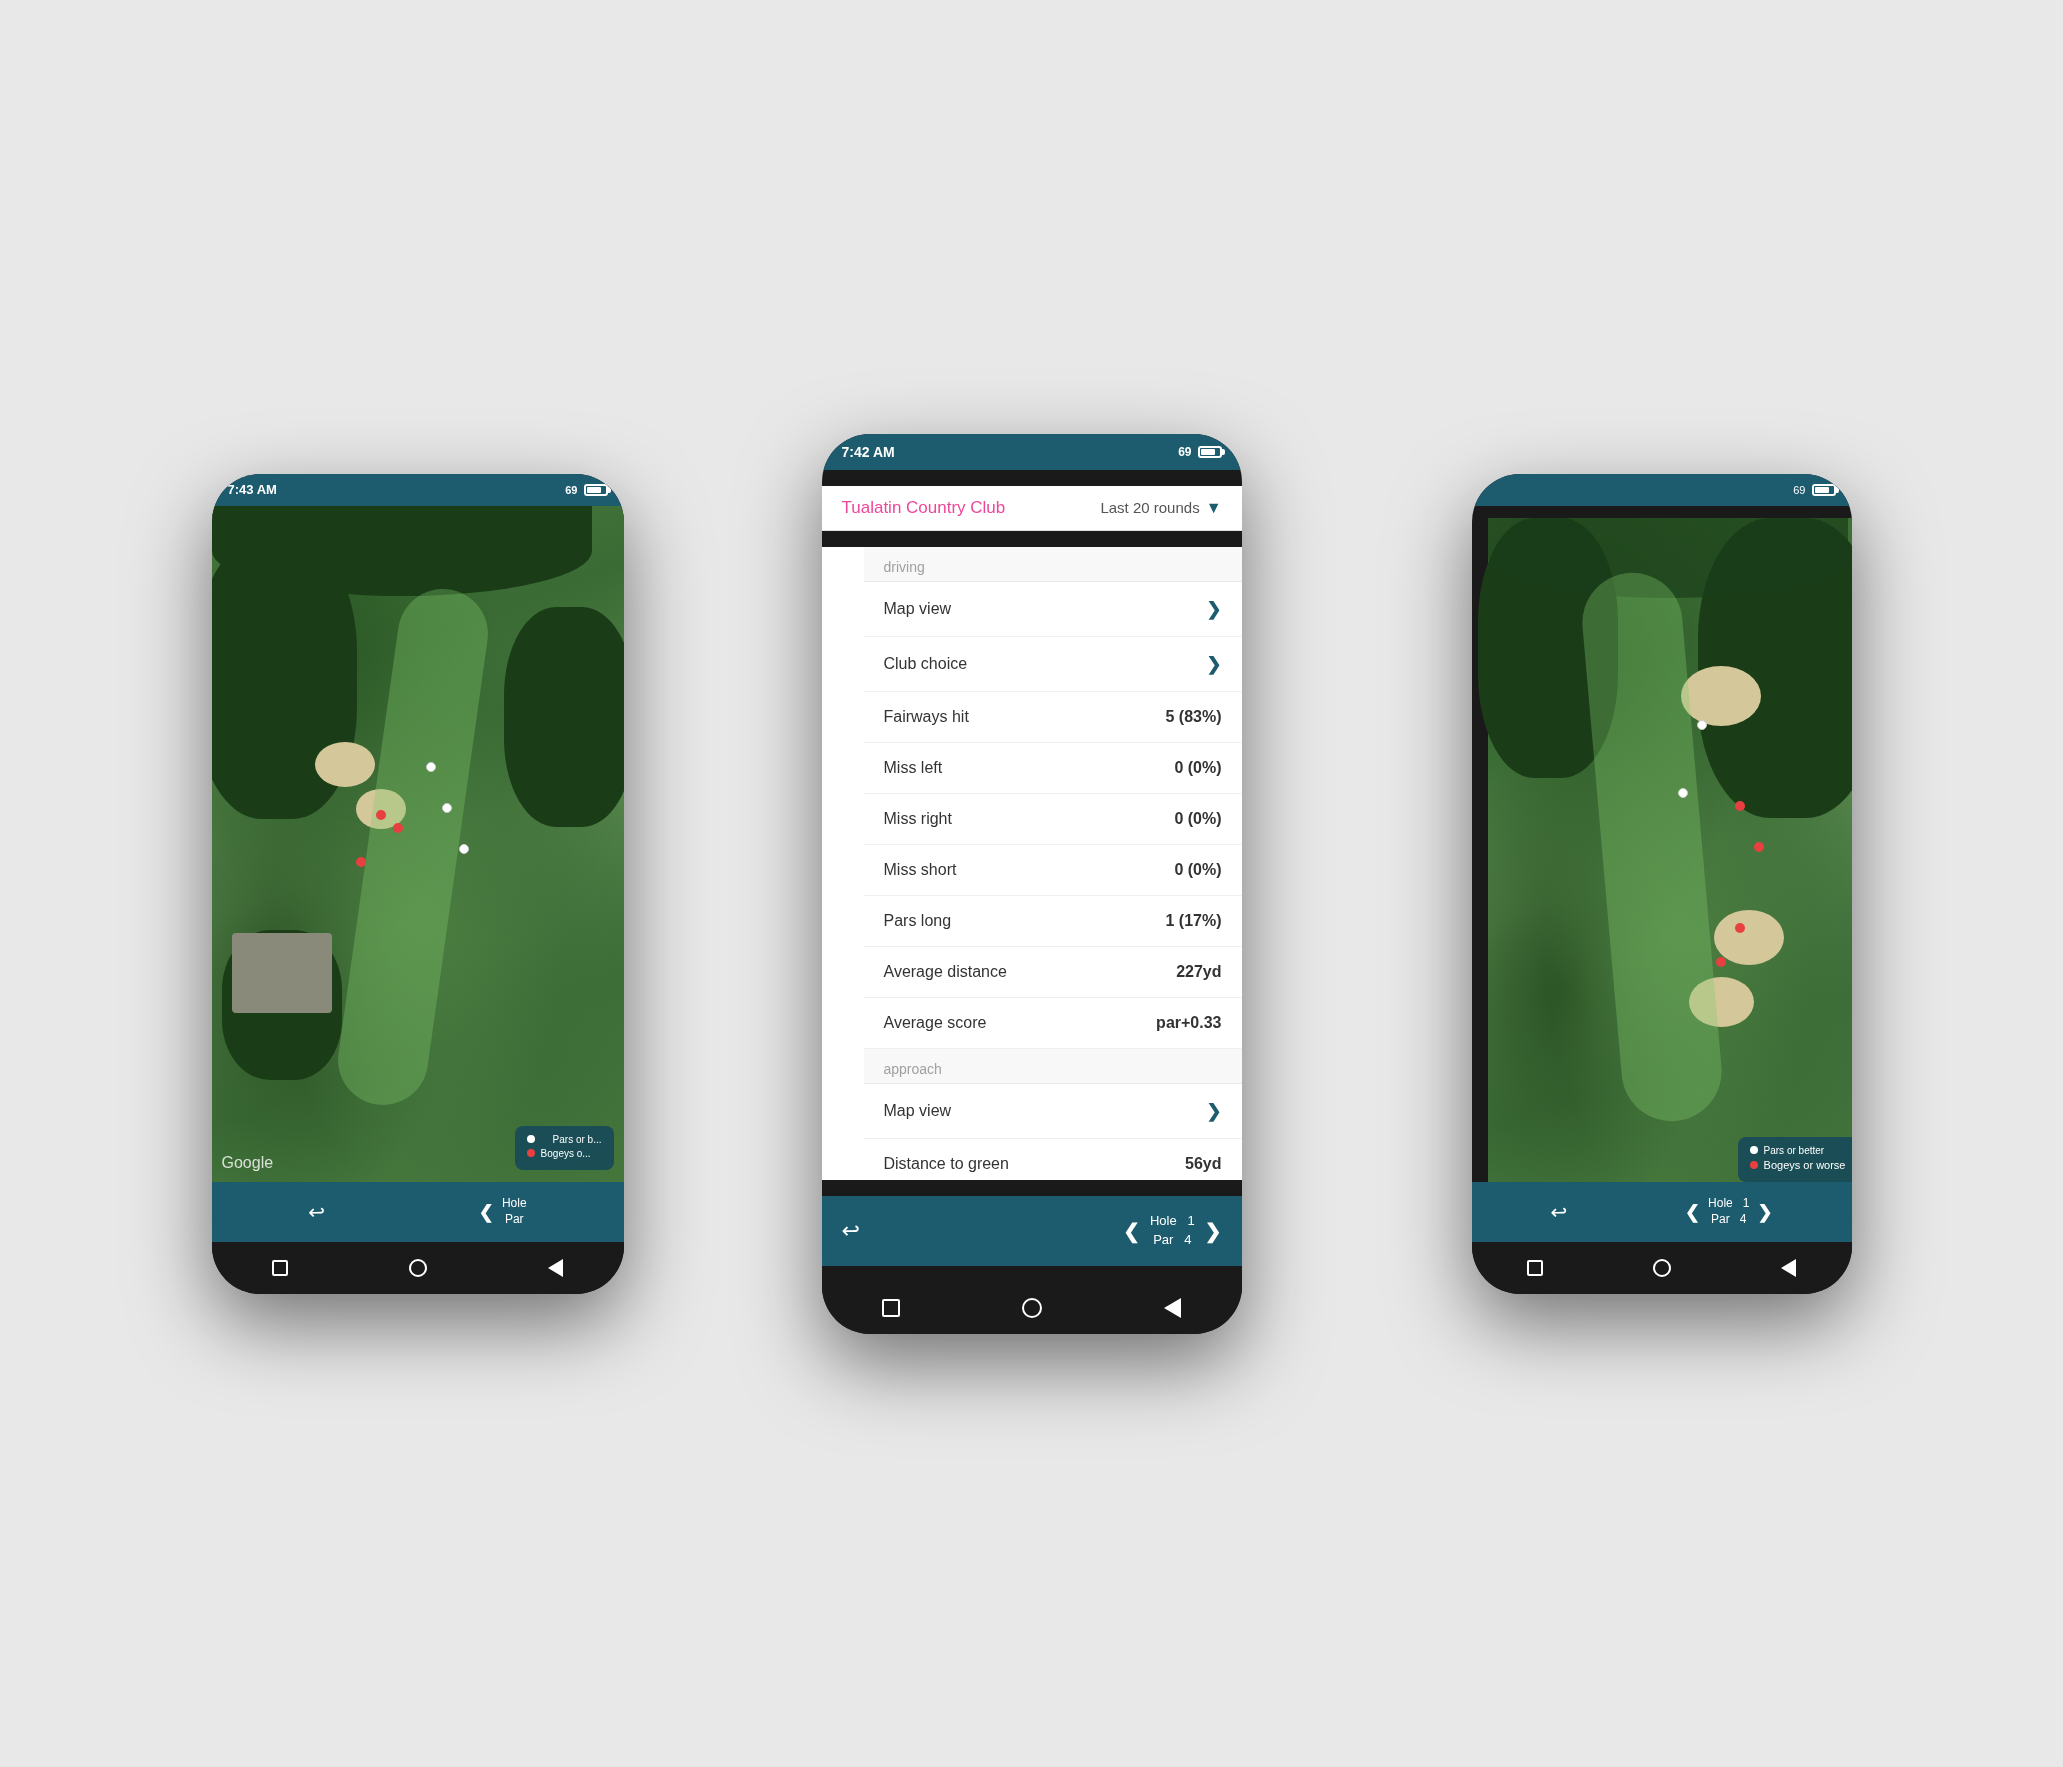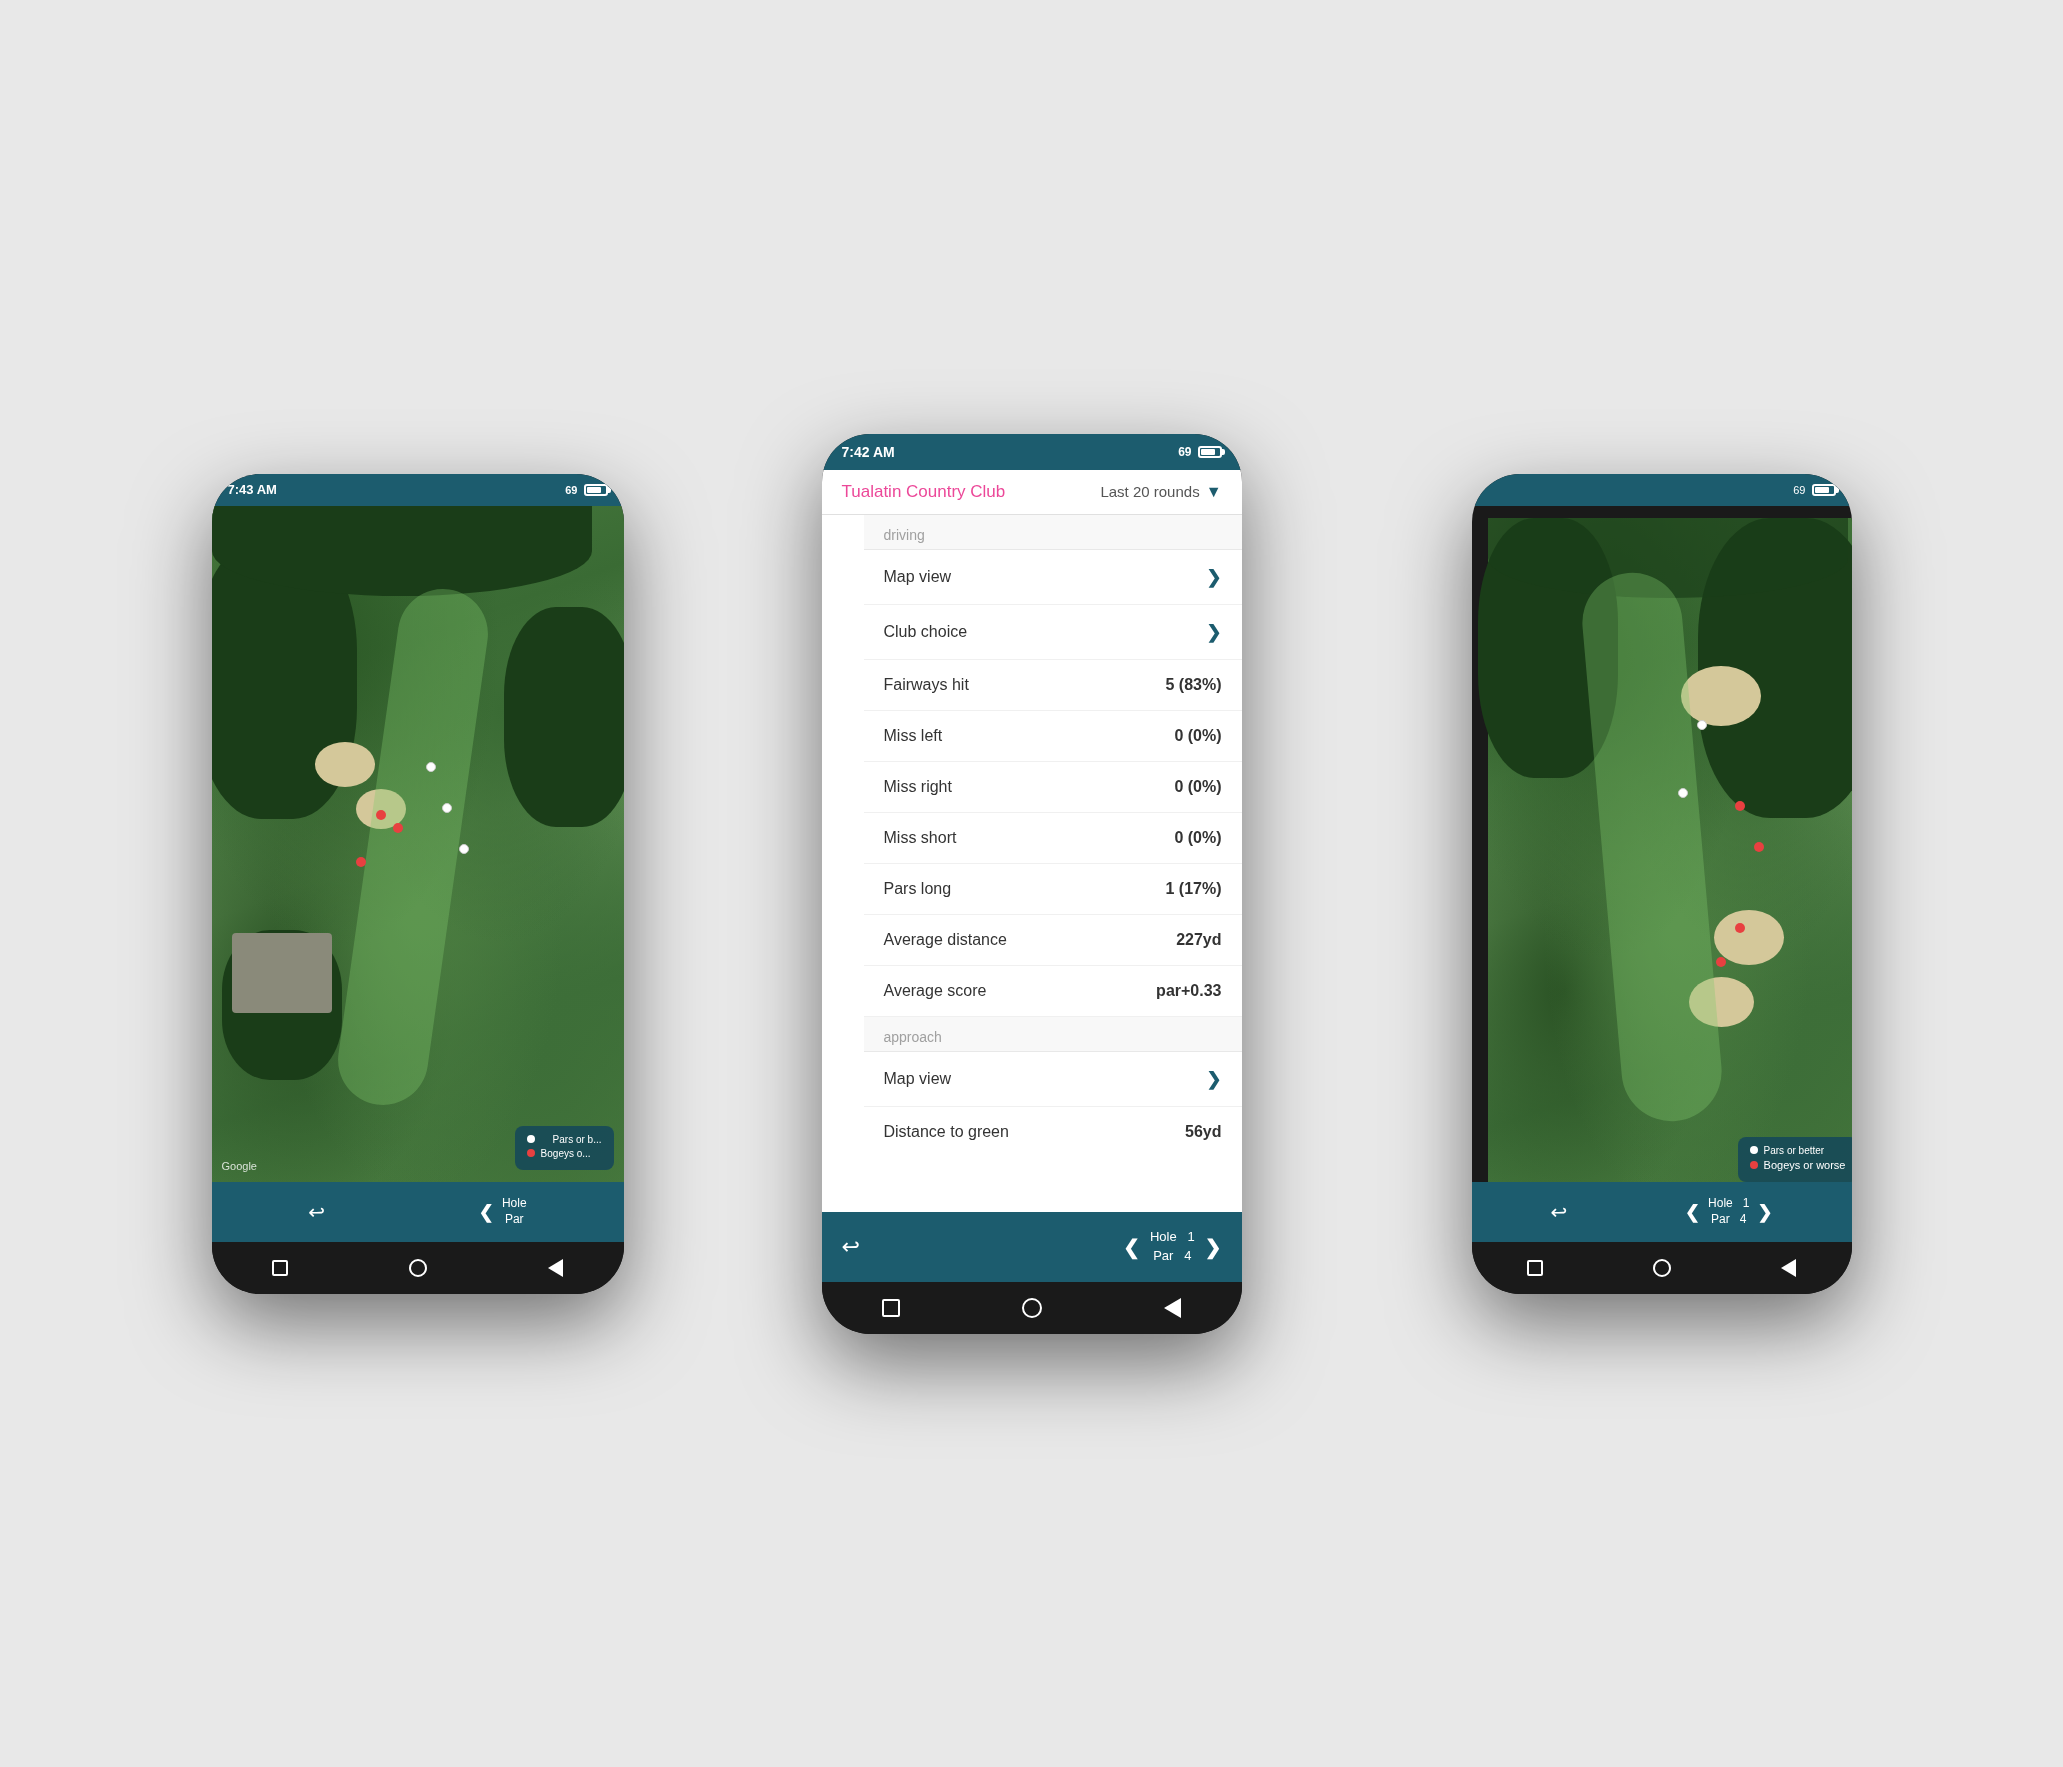--- a/index.html
+++ b/index.html
@@ -96,20 +96,21 @@
     }
 
     
     .phone-center {
       width: 420px;
       height: 900px;
       z-index: 10;
       left: 50%;
       top: 50%;
       transform: translate(-50%, -50%);
+      gap: 16px;
     }
 
     
     .phone-left {
       width: 412px;
       height: 820px;
       z-index: 5;
       left: 80px;
       top: 50%;
       transform: translateY(-50%);
@@ -175,21 +176,21 @@
       width: 8px;
       height: 8px;
       border-radius: 50%;
     }
 
     .google-label {
       position: absolute;
       bottom: 10px;
       left: 10px;
       color: white;
-      font-size: 11px;
+      font-size: 16px;
       opacity: 0.8;
     }
 
     
     .center-header {
       background: white;
       padding: 12px 20px;
       display: flex;
       align-items: center;
       justify-content: space-between;

